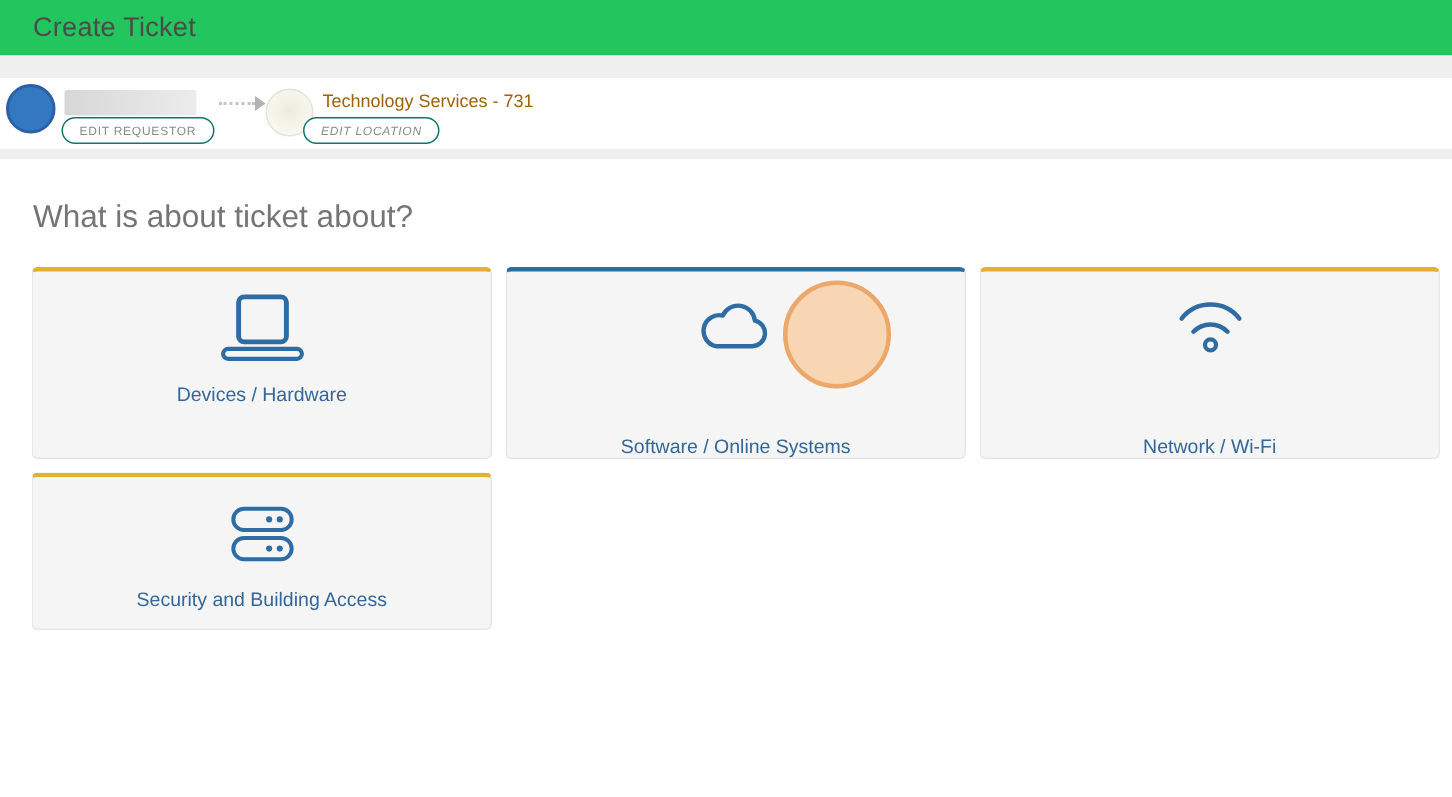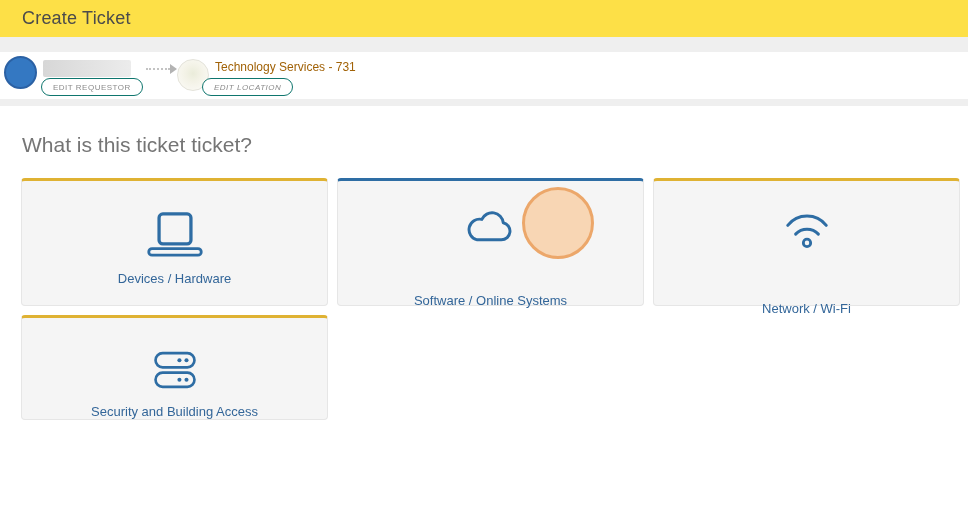--- a/index.html
+++ b/index.html
@@ -1,19 +1,19 @@
 <!DOCTYPE html>
 <html><head>
 <meta charset="utf-8">
 <style>
   * { margin: 0; padding: 0; box-sizing: border-box; }
   html, body { width: 968px; height: 531px; overflow: hidden; }
   body { font-family: "Liberation Sans", sans-serif; background: #ffffff; position: relative; }
 
-  .topbar { height: 37px; background: #fde047; display: flex; align-items: center; padding-left: 22px; }
+  .topbar { height: 37px; background: #22c55e; display: flex; align-items: center; padding-left: 22px; }
   .topbar h1 { font-size: 18px; font-weight: 400; color: #4b4b4b; letter-spacing: 0.2px; }
 
   .strip { background: #efefef; }
   .strip-a { height: 15px; }
   .strip-b { height: 7px; }
 
   .requestor-bar { position: relative; height: 47px; background: #fff; }
   .req-avatar { position: absolute; left: 4px; top: 4px; width: 33px; height: 33px;
     border-radius: 50%; background: #3478c2; border: 2px solid #2b61a4; }
   .req-name-redacted { position: absolute; left: 43px; top: 8px; width: 88px; height: 17px;
@@ -32,21 +32,21 @@
   .loc-avatar { position: absolute; left: 177px; top: 7px; width: 32px; height: 32px; border-radius: 50%;
     background: radial-gradient(circle at 50% 45%, #eaecda 0%, #f3f2e6 35%, #f9f8f2 75%);
     border: 1px solid #e4e3da; }
   .loc-name { position: absolute; left: 215px; top: 8px; font-size: 12px; color: #a16207; }
 
   main { position: relative; height: 425px; background: #fff; }
   .question { position: absolute; left: 22px; top: 27px; font-size: 21px; font-weight: 400; color: #757575; }
 
   .card { position: absolute; width: 307px; height: 128px; background: #f5f5f5;
     border: 1px solid #e6e6e6; border-top: 3px solid #dfb233; border-radius: 4px;
-    display: flex; flex-direction: column; align-items: center; padding-top: 26px; cursor: pointer; }
+    display: flex; flex-direction: column; align-items: center; padding-top: 10px; cursor: pointer; }
   .card .icon { height: 56px; display: flex; align-items: center; justify-content: center; }
   .card .icon svg { stroke: #2e6da4; fill: none; stroke-linecap: round; stroke-linejoin: round; }
   .card .icon svg .dotfill { fill: #2e6da4; stroke: none; }
   .card-label { margin-top: 8px; font-size: 13px; color: #336699; }
 
   .card-1 { left: 21px; top: 72px; }
   .card-2 { left: 337px; top: 72px; }
   .card-3 { left: 653px; top: 72px; }
   .card-4 { left: 21px; top: 209px; height: 105px; }
 
@@ -71,21 +71,21 @@
     <span class="head"></span>
   </div>
   <div class="loc-avatar"></div>
   <div class="loc-name">Technology Services - 731</div>
   <button class="pill pill-location">EDIT LOCATION</button>
 </section>
 
 <div class="strip strip-b"></div>
 
 <main>
-  <h2 class="question">What is this ticket ticket?</h2>
+  <h2 class="question">What is about ticket about?</h2>
 
   <div class="card card-1" style="border-top-color: rgb(223, 178, 51);">
     <span class="icon">
       <svg width="60" height="47" viewBox="0 0 64 50">
         <rect x="15" y="2" width="34" height="32" rx="4" stroke-width="3.5"></rect>
         <rect x="4" y="39" width="56" height="7" rx="3.5" stroke-width="3"></rect>
       </svg>
     </span>
     <span class="card-label">Devices / Hardware</span>
   </div>

